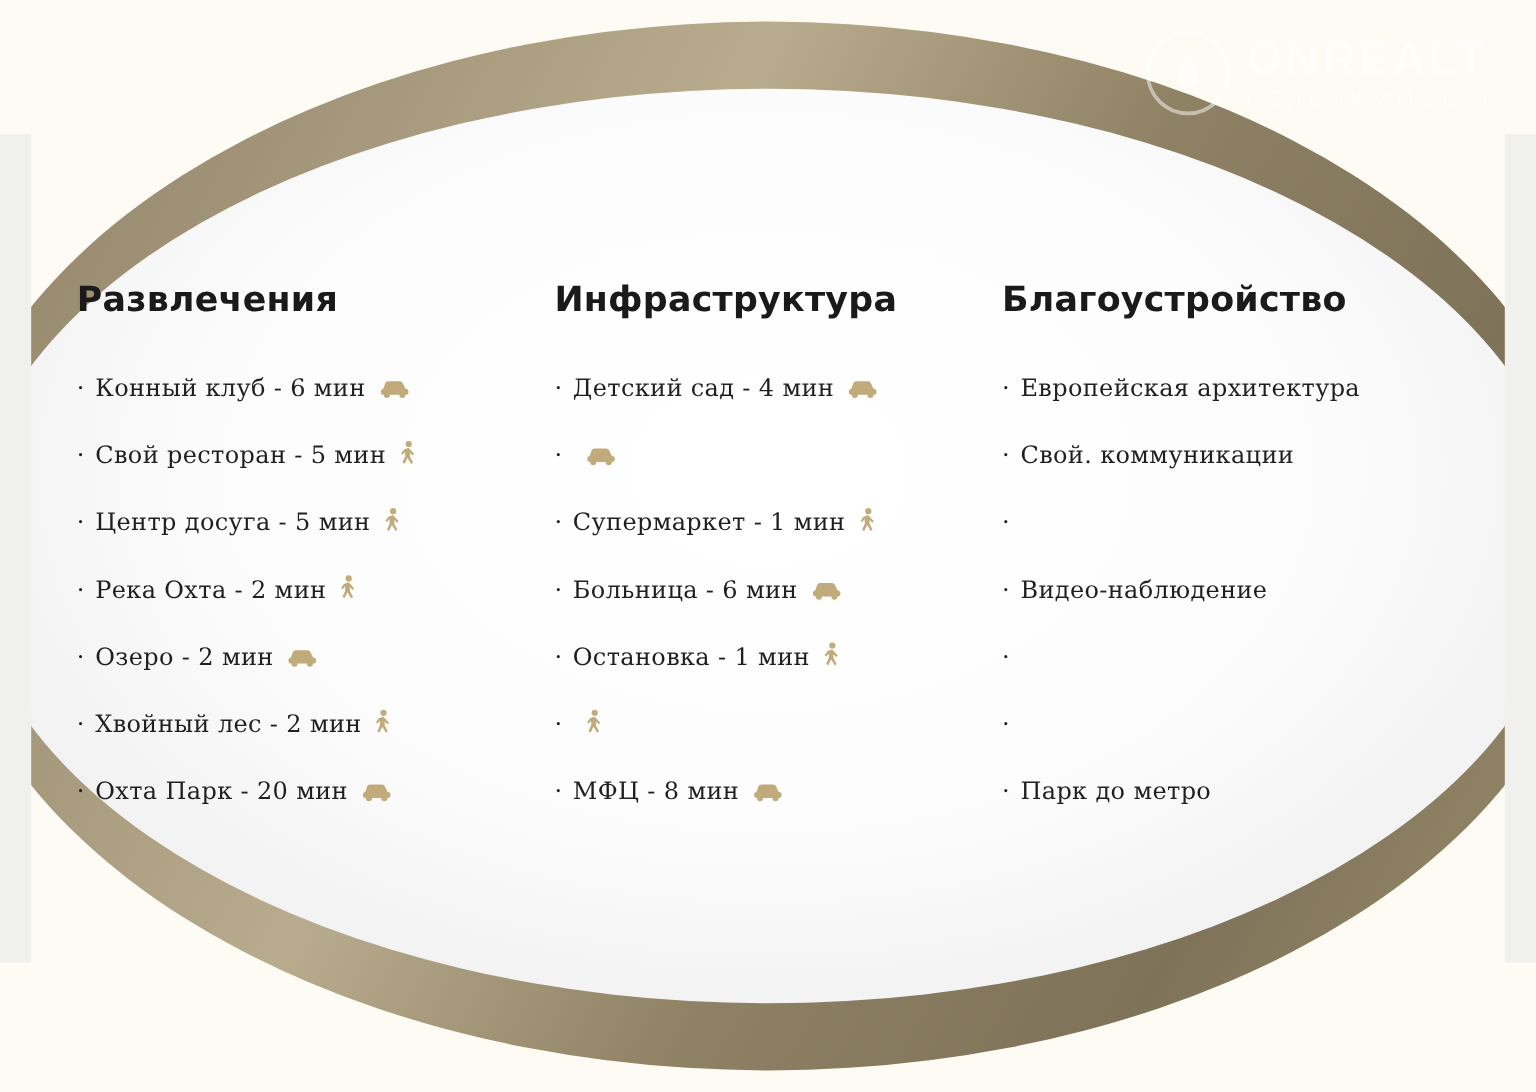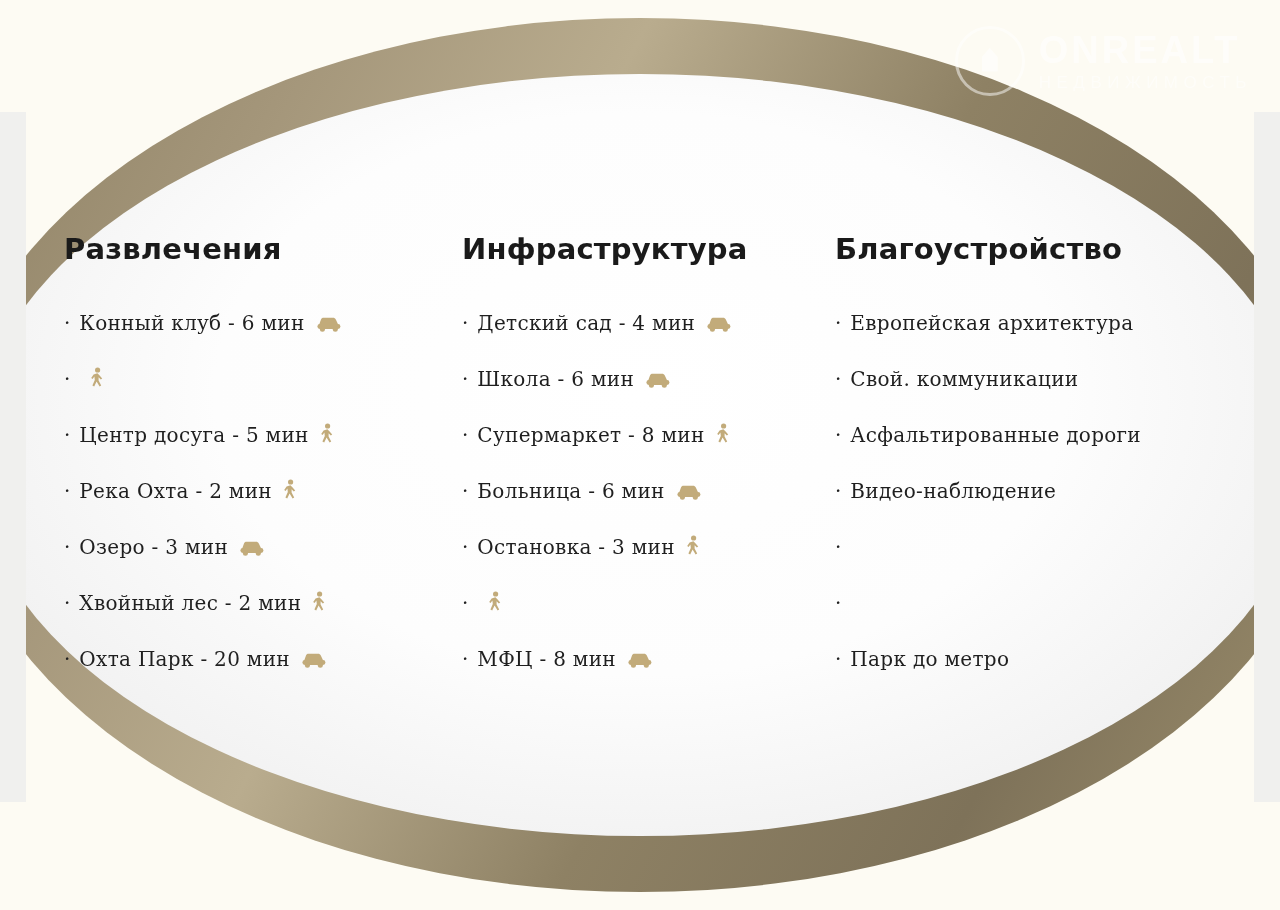--- a/index.html
+++ b/index.html
@@ -180,20 +180,21 @@
             <svg width="26" height="18" viewBox="0 0 26 18">
               <path d="M3 11 L5 5.5 C5.4 4.4 6.3 3.8 7.5 3.8 L17 3.8 C18.3 3.8 19.2 4.4 19.8 5.5 L22.4 11 Z" fill="#c2ab7a"></path>
               <rect x="1.4" y="10" width="23" height="5" rx="2.4" fill="#c2ab7a"></rect>
               <circle cx="6.4" cy="15.2" r="2.5" fill="#c2ab7a"></circle>
               <circle cx="19.3" cy="15.2" r="2.5" fill="#c2ab7a"></circle>
             </svg>
           </span>
         </div>
         <div class="item">
           <span class="bullet">·</span>
+          <span class="item-text">Свой ресторан - 5 мин</span>
           <span class="mode-icon">
             <svg width="14" height="24" viewBox="0 0 14 24">
               <circle cx="7.6" cy="3" r="2.6" fill="#c2ab7a"></circle>
               <path d="M7.4 6.2 L9.6 8.4 L12.2 11.4 L10.8 12.6 L8.6 10.2 L8.6 13.6 L11.2 18.4 L9.6 19.6 L6.6 14.6 L4.2 19.4 L2.4 18.4 L4.8 13 L4.4 9.6 L2.6 12 L1.2 11 L3.6 7.6 Z" fill="#c2ab7a"></path>
             </svg>
           </span>
         </div>
         <div class="item">
           <span class="bullet">·</span>
           <span class="item-text">Центр досуга - 5 мин</span>
@@ -209,21 +210,21 @@
           <span class="item-text">Река Охта - 2 мин</span>
           <span class="mode-icon">
             <svg width="14" height="24" viewBox="0 0 14 24">
               <circle cx="7.6" cy="3" r="2.6" fill="#c2ab7a"></circle>
               <path d="M7.4 6.2 L9.6 8.4 L12.2 11.4 L10.8 12.6 L8.6 10.2 L8.6 13.6 L11.2 18.4 L9.6 19.6 L6.6 14.6 L4.2 19.4 L2.4 18.4 L4.8 13 L4.4 9.6 L2.6 12 L1.2 11 L3.6 7.6 Z" fill="#c2ab7a"></path>
             </svg>
           </span>
         </div>
         <div class="item">
           <span class="bullet">·</span>
-          <span class="item-text">Озеро - 3 мин</span>
+          <span class="item-text">Озеро - 2 мин</span>
           <span class="mode-icon">
             <svg width="26" height="18" viewBox="0 0 26 18">
               <path d="M3 11 L5 5.5 C5.4 4.4 6.3 3.8 7.5 3.8 L17 3.8 C18.3 3.8 19.2 4.4 19.8 5.5 L22.4 11 Z" fill="#c2ab7a"></path>
               <rect x="1.4" y="10" width="23" height="5" rx="2.4" fill="#c2ab7a"></rect>
               <circle cx="6.4" cy="15.2" r="2.5" fill="#c2ab7a"></circle>
               <circle cx="19.3" cy="15.2" r="2.5" fill="#c2ab7a"></circle>
             </svg>
           </span>
         </div>
         <div class="item">
@@ -258,33 +259,32 @@
             <svg width="26" height="18" viewBox="0 0 26 18">
               <path d="M3 11 L5 5.5 C5.4 4.4 6.3 3.8 7.5 3.8 L17 3.8 C18.3 3.8 19.2 4.4 19.8 5.5 L22.4 11 Z" fill="#c2ab7a"></path>
               <rect x="1.4" y="10" width="23" height="5" rx="2.4" fill="#c2ab7a"></rect>
               <circle cx="6.4" cy="15.2" r="2.5" fill="#c2ab7a"></circle>
               <circle cx="19.3" cy="15.2" r="2.5" fill="#c2ab7a"></circle>
             </svg>
           </span>
         </div>
         <div class="item">
           <span class="bullet">·</span>
-          <span class="item-text">Школа - 6 мин</span>
-          <span class="mode-icon">
-            <svg width="26" height="18" viewBox="0 0 26 18">
-              <path d="M3 11 L5 5.5 C5.4 4.4 6.3 3.8 7.5 3.8 L17 3.8 C18.3 3.8 19.2 4.4 19.8 5.5 L22.4 11 Z" fill="#c2ab7a"></path>
-              <rect x="1.4" y="10" width="23" height="5" rx="2.4" fill="#c2ab7a"></rect>
-              <circle cx="6.4" cy="15.2" r="2.5" fill="#c2ab7a"></circle>
-              <circle cx="19.3" cy="15.2" r="2.5" fill="#c2ab7a"></circle>
-            </svg>
-          </span>
-        </div>
-        <div class="item">
-          <span class="bullet">·</span>
-          <span class="item-text">Супермаркет - 8 мин</span>
+          <span class="mode-icon">
+            <svg width="26" height="18" viewBox="0 0 26 18">
+              <path d="M3 11 L5 5.5 C5.4 4.4 6.3 3.8 7.5 3.8 L17 3.8 C18.3 3.8 19.2 4.4 19.8 5.5 L22.4 11 Z" fill="#c2ab7a"></path>
+              <rect x="1.4" y="10" width="23" height="5" rx="2.4" fill="#c2ab7a"></rect>
+              <circle cx="6.4" cy="15.2" r="2.5" fill="#c2ab7a"></circle>
+              <circle cx="19.3" cy="15.2" r="2.5" fill="#c2ab7a"></circle>
+            </svg>
+          </span>
+        </div>
+        <div class="item">
+          <span class="bullet">·</span>
+          <span class="item-text">Супермаркет - 1 мин</span>
           <span class="mode-icon">
             <svg width="14" height="24" viewBox="0 0 14 24">
               <circle cx="7.6" cy="3" r="2.6" fill="#c2ab7a"></circle>
               <path d="M7.4 6.2 L9.6 8.4 L12.2 11.4 L10.8 12.6 L8.6 10.2 L8.6 13.6 L11.2 18.4 L9.6 19.6 L6.6 14.6 L4.2 19.4 L2.4 18.4 L4.8 13 L4.4 9.6 L2.6 12 L1.2 11 L3.6 7.6 Z" fill="#c2ab7a"></path>
             </svg>
           </span>
         </div>
         <div class="item">
           <span class="bullet">·</span>
           <span class="item-text">Больница - 6 мин</span>
@@ -292,21 +292,21 @@
             <svg width="26" height="18" viewBox="0 0 26 18">
               <path d="M3 11 L5 5.5 C5.4 4.4 6.3 3.8 7.5 3.8 L17 3.8 C18.3 3.8 19.2 4.4 19.8 5.5 L22.4 11 Z" fill="#c2ab7a"></path>
               <rect x="1.4" y="10" width="23" height="5" rx="2.4" fill="#c2ab7a"></rect>
               <circle cx="6.4" cy="15.2" r="2.5" fill="#c2ab7a"></circle>
               <circle cx="19.3" cy="15.2" r="2.5" fill="#c2ab7a"></circle>
             </svg>
           </span>
         </div>
         <div class="item">
           <span class="bullet">·</span>
-          <span class="item-text">Остановка - 3 мин</span>
+          <span class="item-text">Остановка - 1 мин</span>
           <span class="mode-icon">
             <svg width="14" height="24" viewBox="0 0 14 24">
               <circle cx="7.6" cy="3" r="2.6" fill="#c2ab7a"></circle>
               <path d="M7.4 6.2 L9.6 8.4 L12.2 11.4 L10.8 12.6 L8.6 10.2 L8.6 13.6 L11.2 18.4 L9.6 19.6 L6.6 14.6 L4.2 19.4 L2.4 18.4 L4.8 13 L4.4 9.6 L2.6 12 L1.2 11 L3.6 7.6 Z" fill="#c2ab7a"></path>
             </svg>
           </span>
         </div>
         <div class="item">
           <span class="bullet">·</span>
           <span class="mode-icon">
@@ -334,21 +334,20 @@
         <div class="item">
           <span class="bullet">·</span>
           <span class="item-text">Европейская архитектура</span>
         </div>
         <div class="item">
           <span class="bullet">·</span>
           <span class="item-text">Свой. коммуникации</span>
         </div>
         <div class="item">
           <span class="bullet">·</span>
-          <span class="item-text">Асфальтированные дороги</span>
         </div>
         <div class="item">
           <span class="bullet">·</span>
           <span class="item-text">Видео-наблюдение</span>
         </div>
         <div class="item">
           <span class="bullet">·</span>
         </div>
         <div class="item">
           <span class="bullet">·</span>

